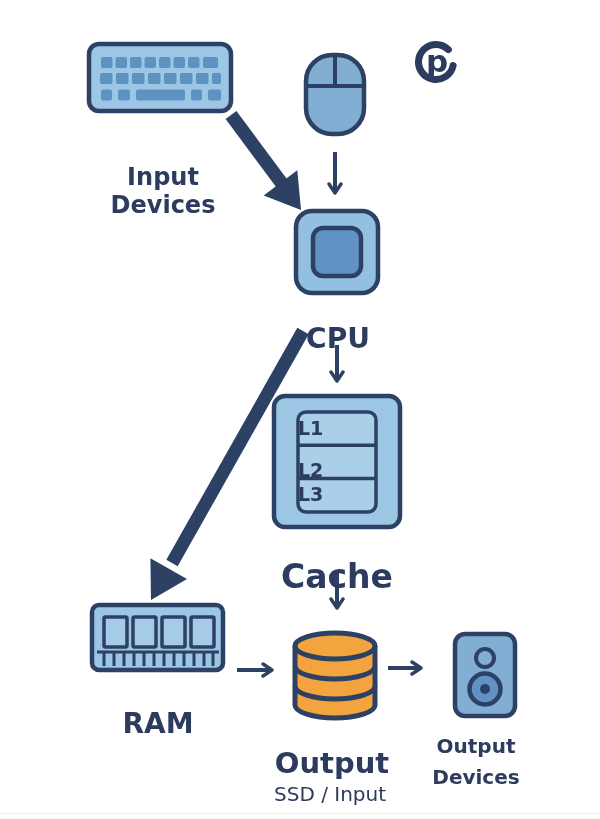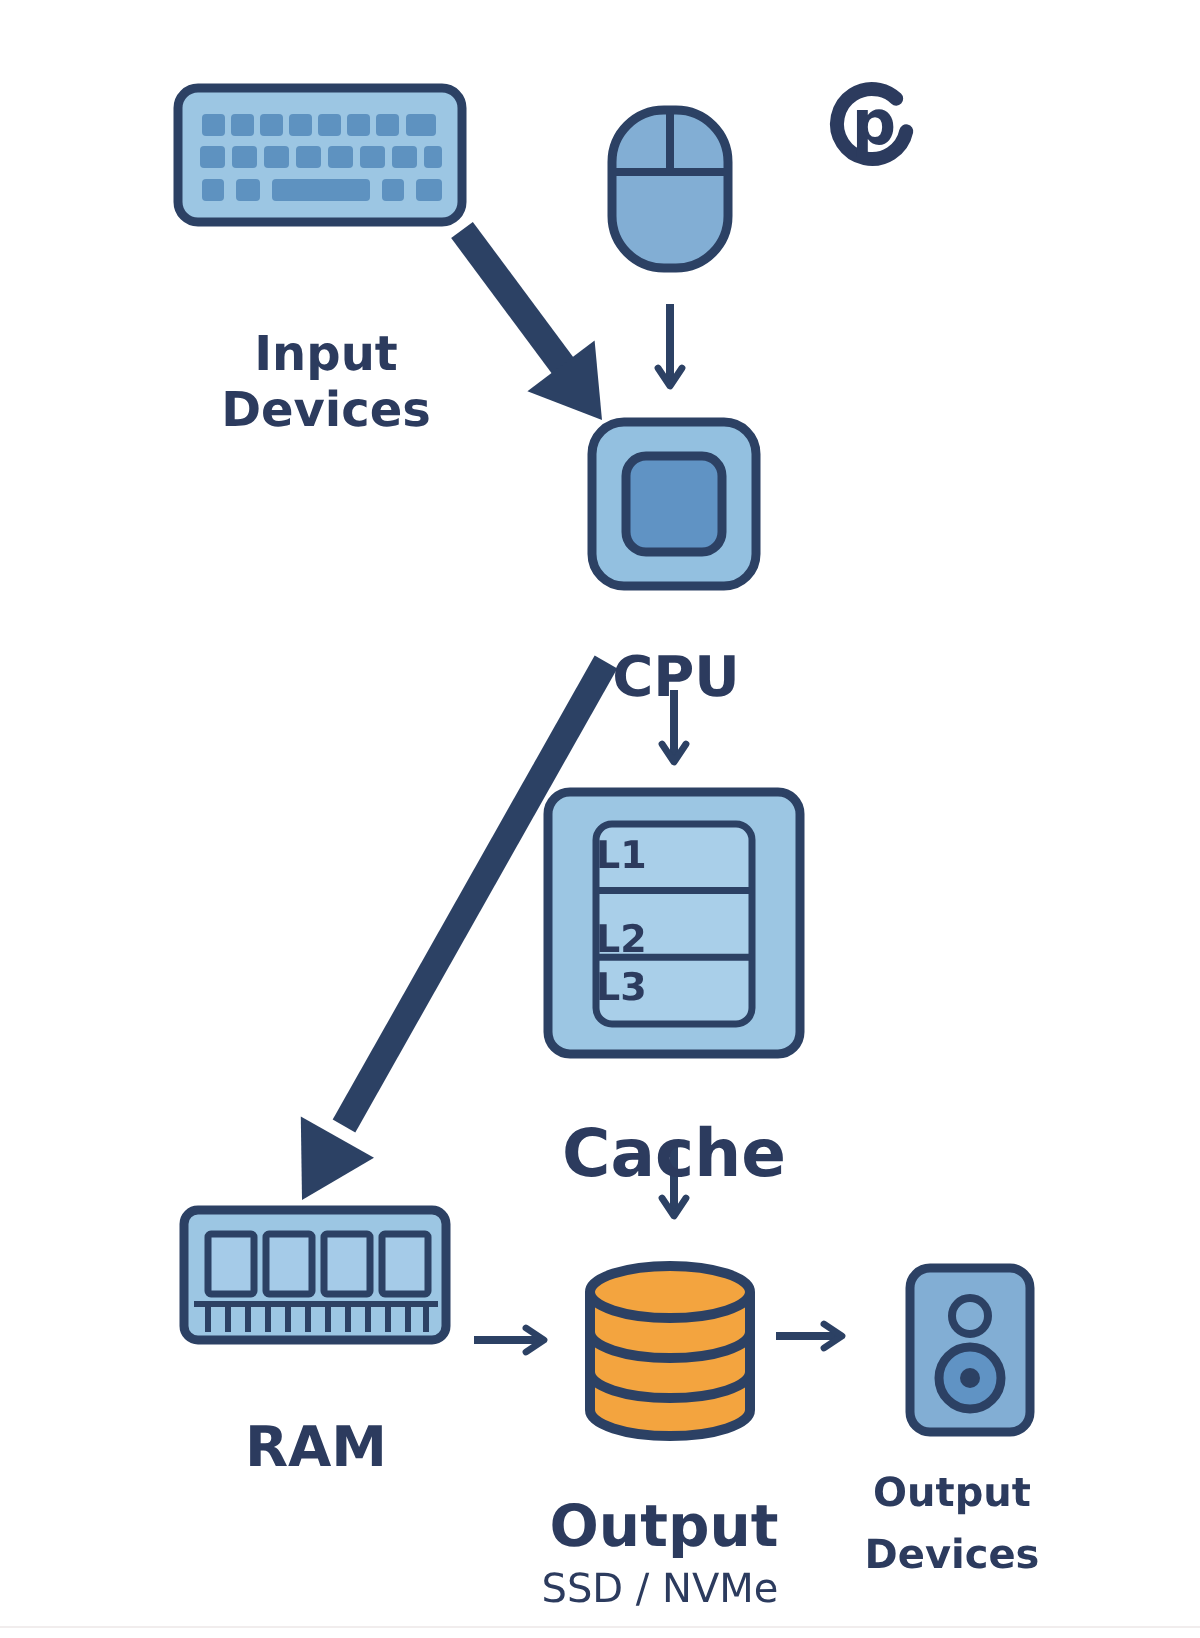--- a/index.html
+++ b/index.html
@@ -165,21 +165,21 @@
 
   <div class="cache-level lvl-1">L1</div>
   <div class="cache-level lvl-2">L2</div>
   <div class="cache-level lvl-3">L3</div>
 
   <div class="lbl lbl-cache">Cache</div>
 
   <div class="lbl lbl-ram">RAM</div>
 
   <div class="lbl lbl-storage">Output</div>
-  <div class="lbl lbl-storage-sub">SSD / NVMe</div>
+  <div class="lbl lbl-storage-sub">SSD / Input</div>
 
   <div class="lbl lbl-output">
     <div>Output</div>
     <div>Devices</div>
   </div>
 
   <div id="bottom-edge"></div>
 </div>
 
 </body></html>

